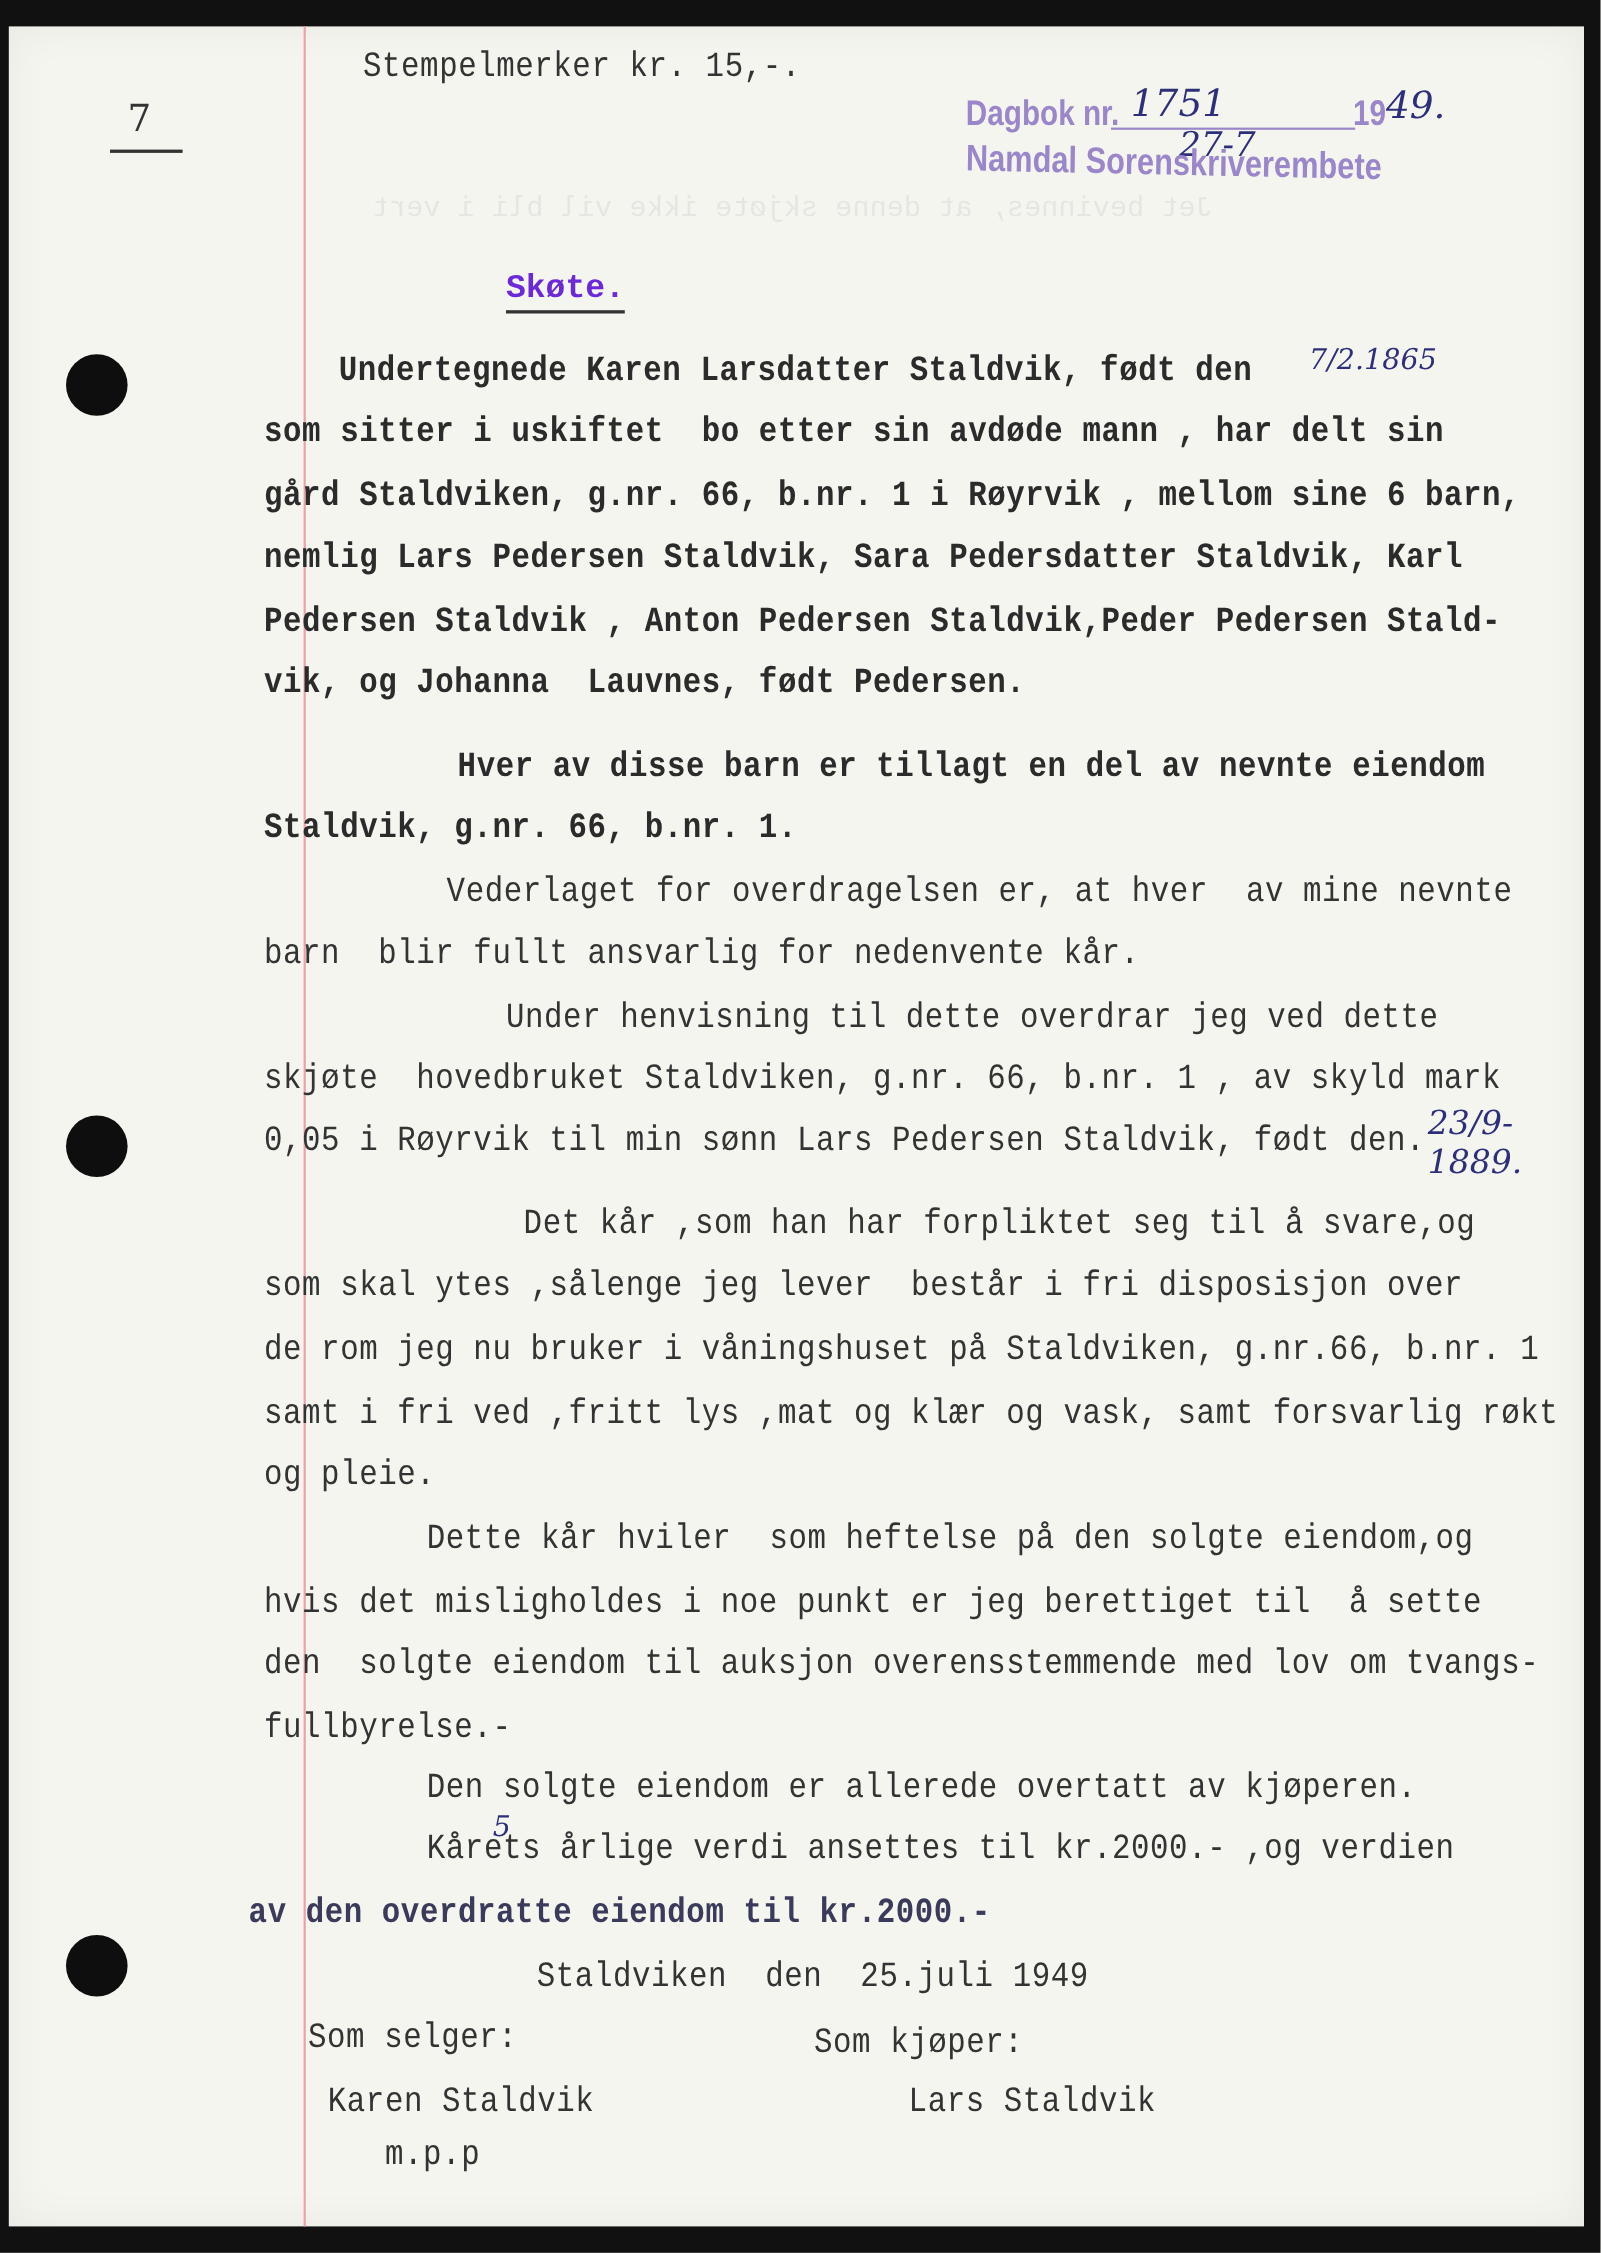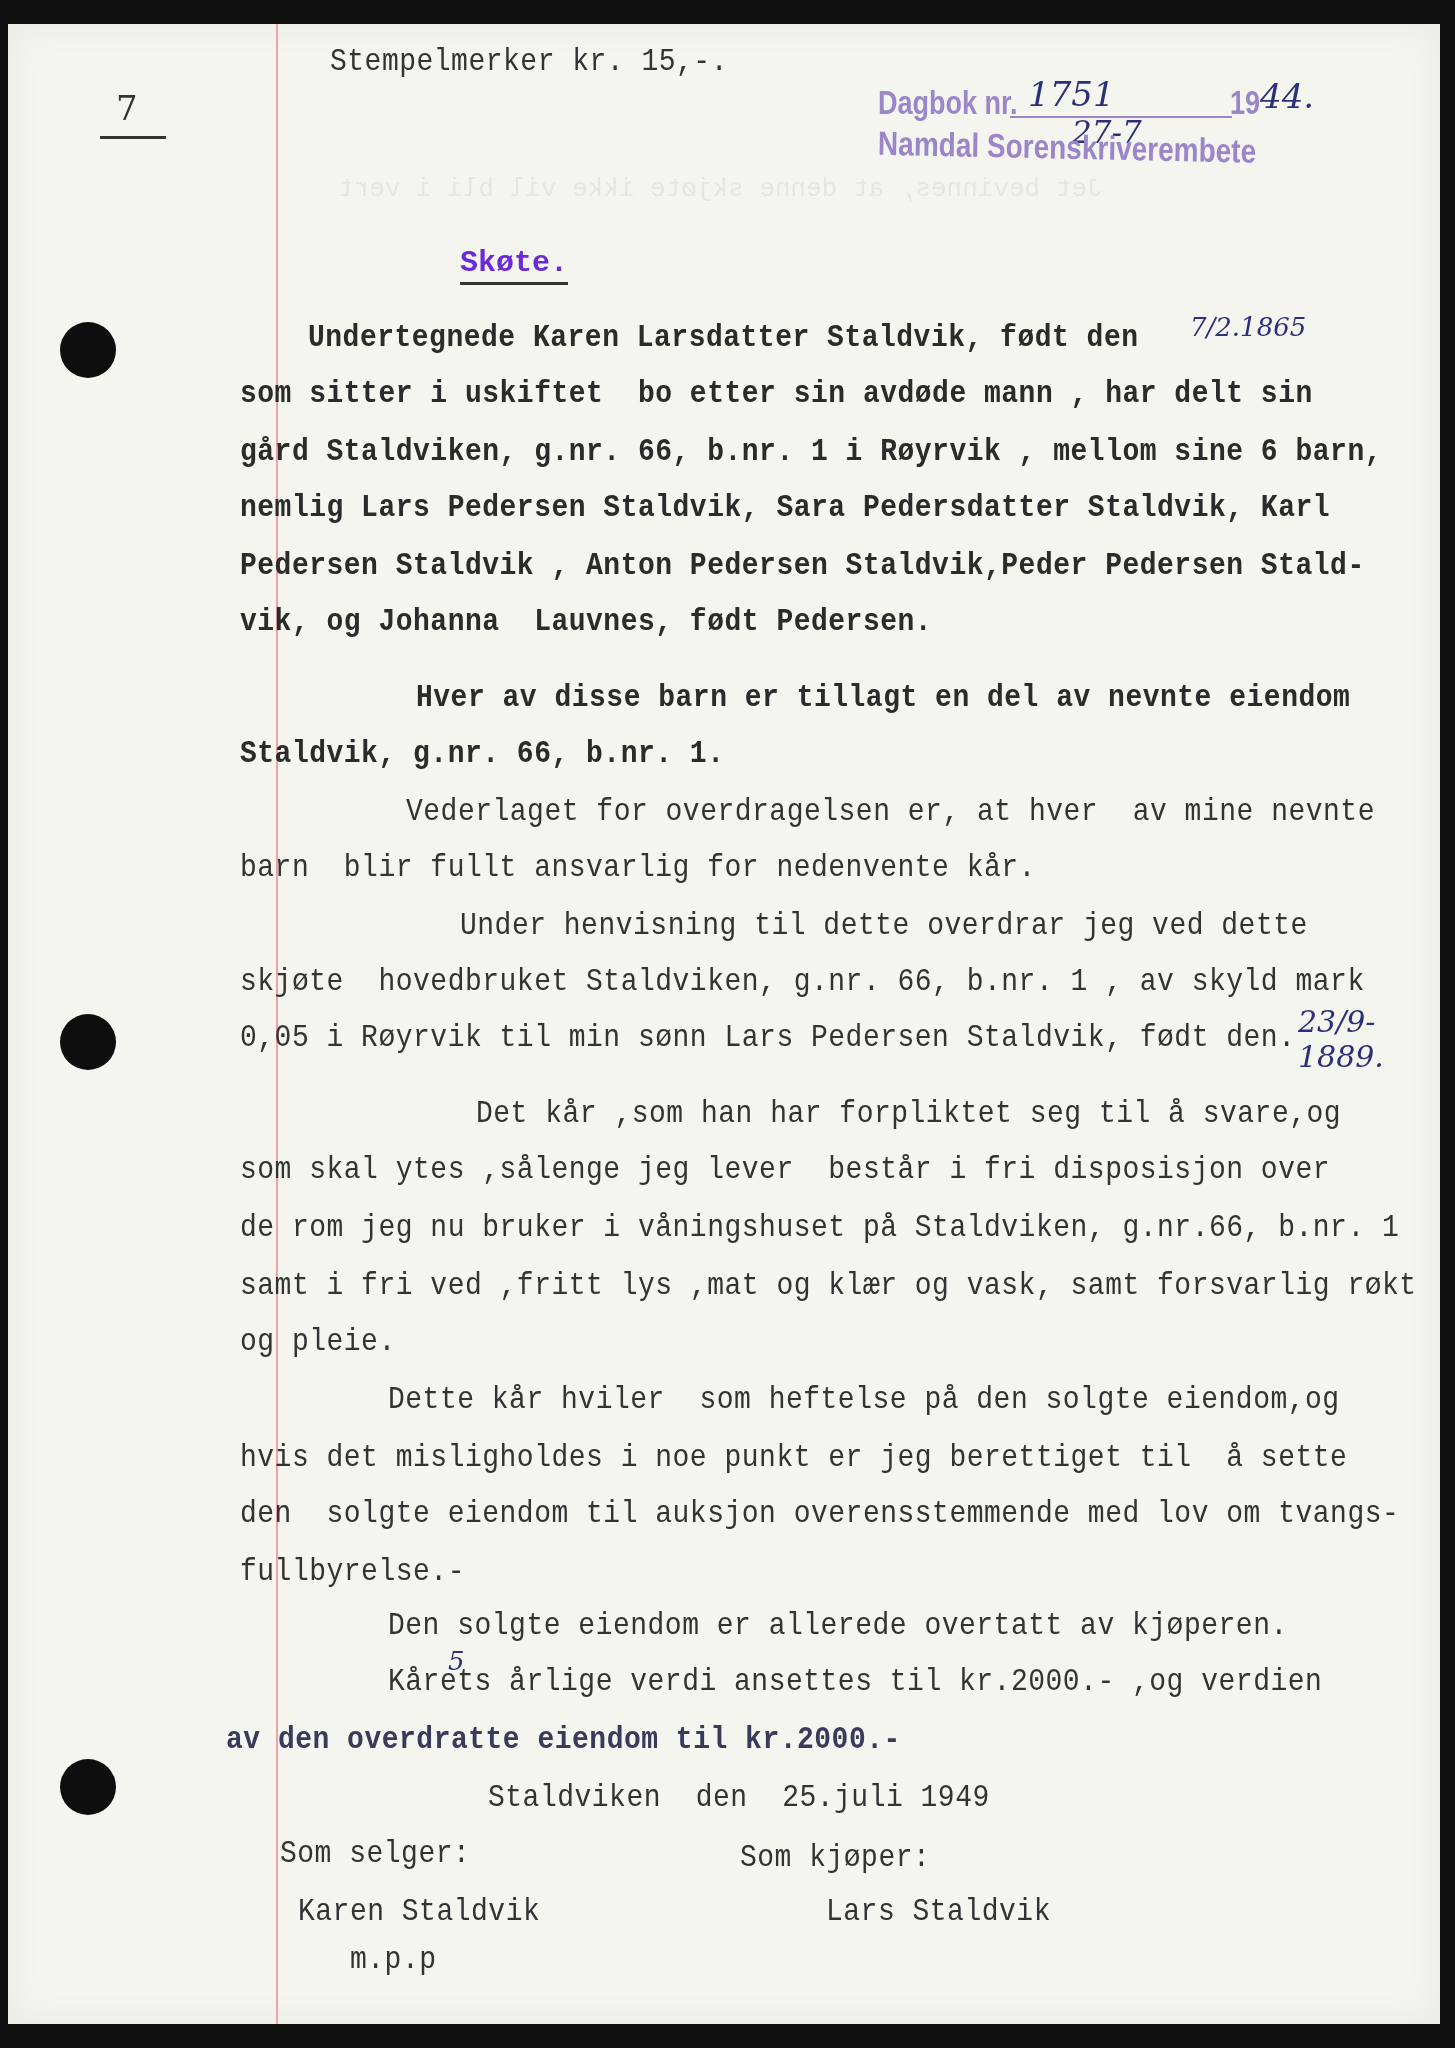--- a/index.html
+++ b/index.html
@@ -82,21 +82,21 @@
 
   <div class="tw light" style="left:322px; top:20px;">Stempelmerker kr. 15,-.</div>
 
   <div class="ghost" style="left:330px; top:150px;">Jet bevinnes, at denne skjøte ikke vil bli i vert</div>
 
   <div>
     <div class="stamp stamp-line1">Dagbok nr.</div>
     <div class="stamp-rule"></div>
     <div class="hand" style="left:1020px; top:50px; font-size:34px;">1751</div>
     <div class="stamp" style="left:1222px; top:64px; font-size:27px; transform:scaleY(1.2);">19</div>
-    <div class="hand" style="left:1252px; top:52px; font-size:34px;">44.</div>
+    <div class="hand" style="left:1252px; top:52px; font-size:34px;">49.</div>
     <div class="hand" style="left:1064px; top:90px; font-size:31px;">27-7</div>
     <div class="stamp stamp-line2">Namdal Sorenskriverembete</div>
   </div>
 
   <div class="title">Skøte.</div>
 
   <div class="tw" style="left:300px; top:296px;">Undertegnede Karen Larsdatter Staldvik, født den</div>
   <div class="hand" style="left:1182px; top:268px; font-size:26px;margin-top:20px;">7/2.1865</div>
   <div class="tw" style="left:232px; top:352px;">som sitter i uskiftet  bo etter sin avdøde mann , har delt sin</div>
   <div class="tw" style="left:232px; top:410px;">gård Staldviken, g.nr. 66, b.nr. 1 i Røyrvik , mellom sine 6 barn,</div>

